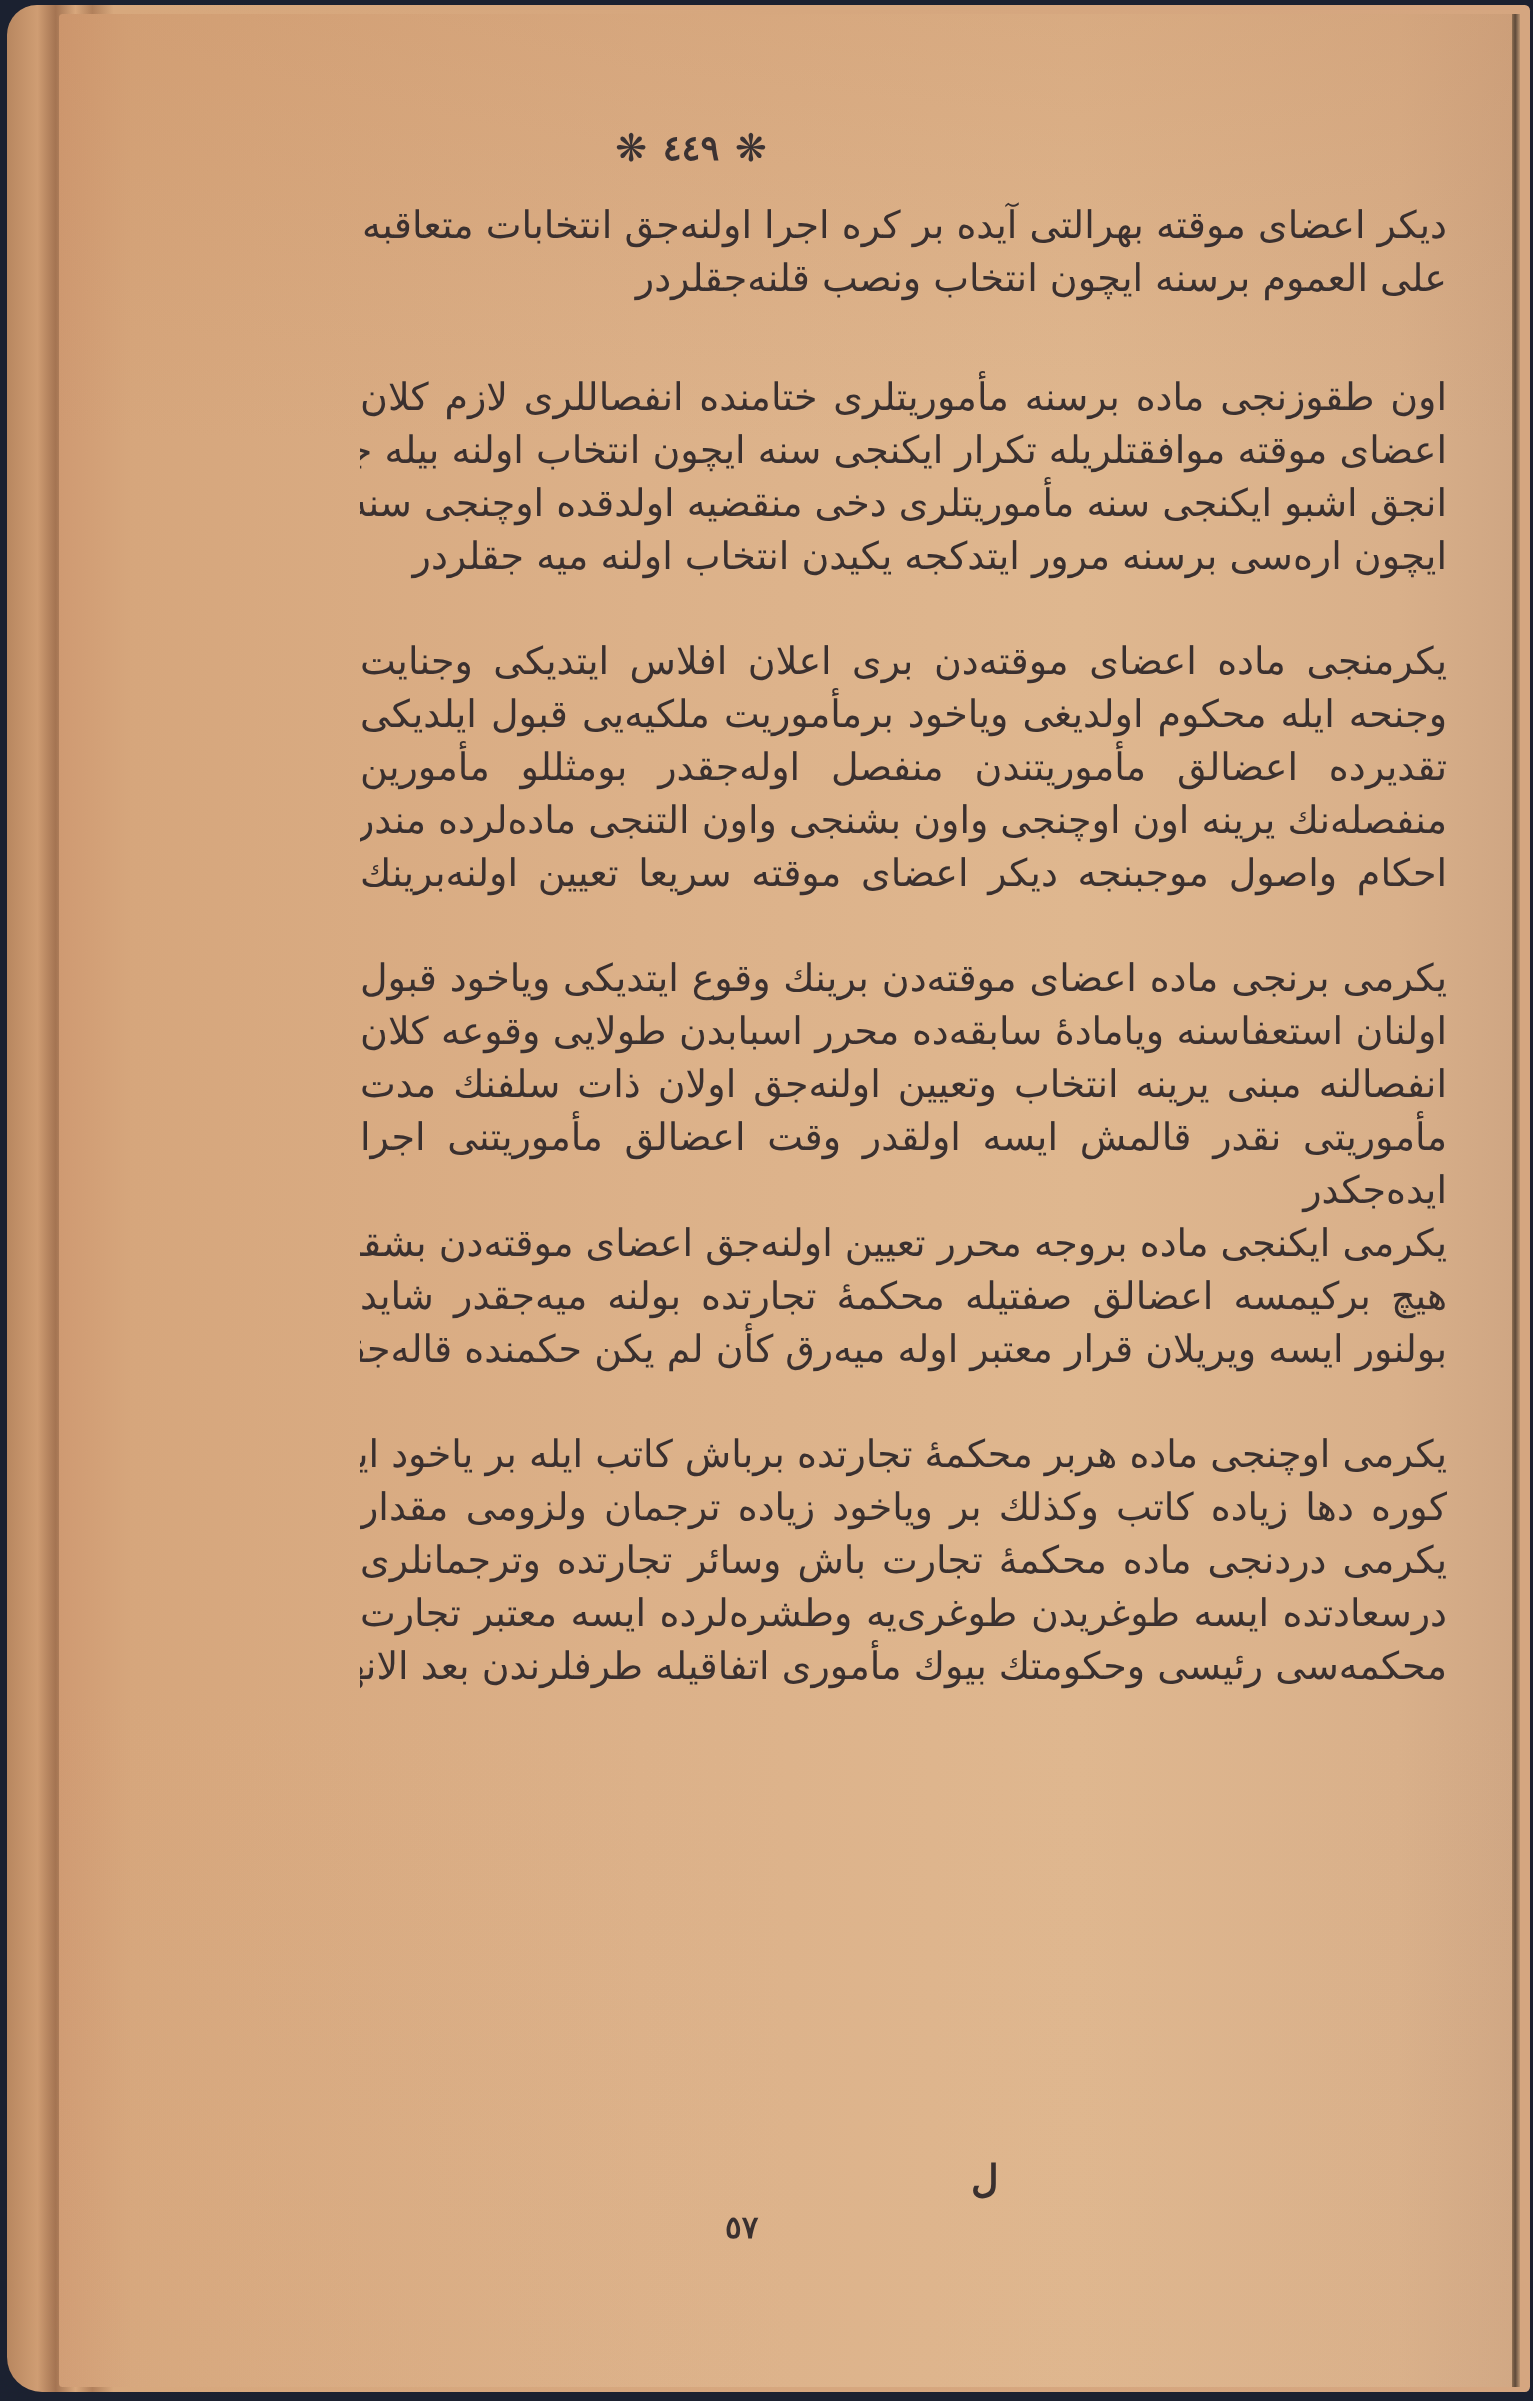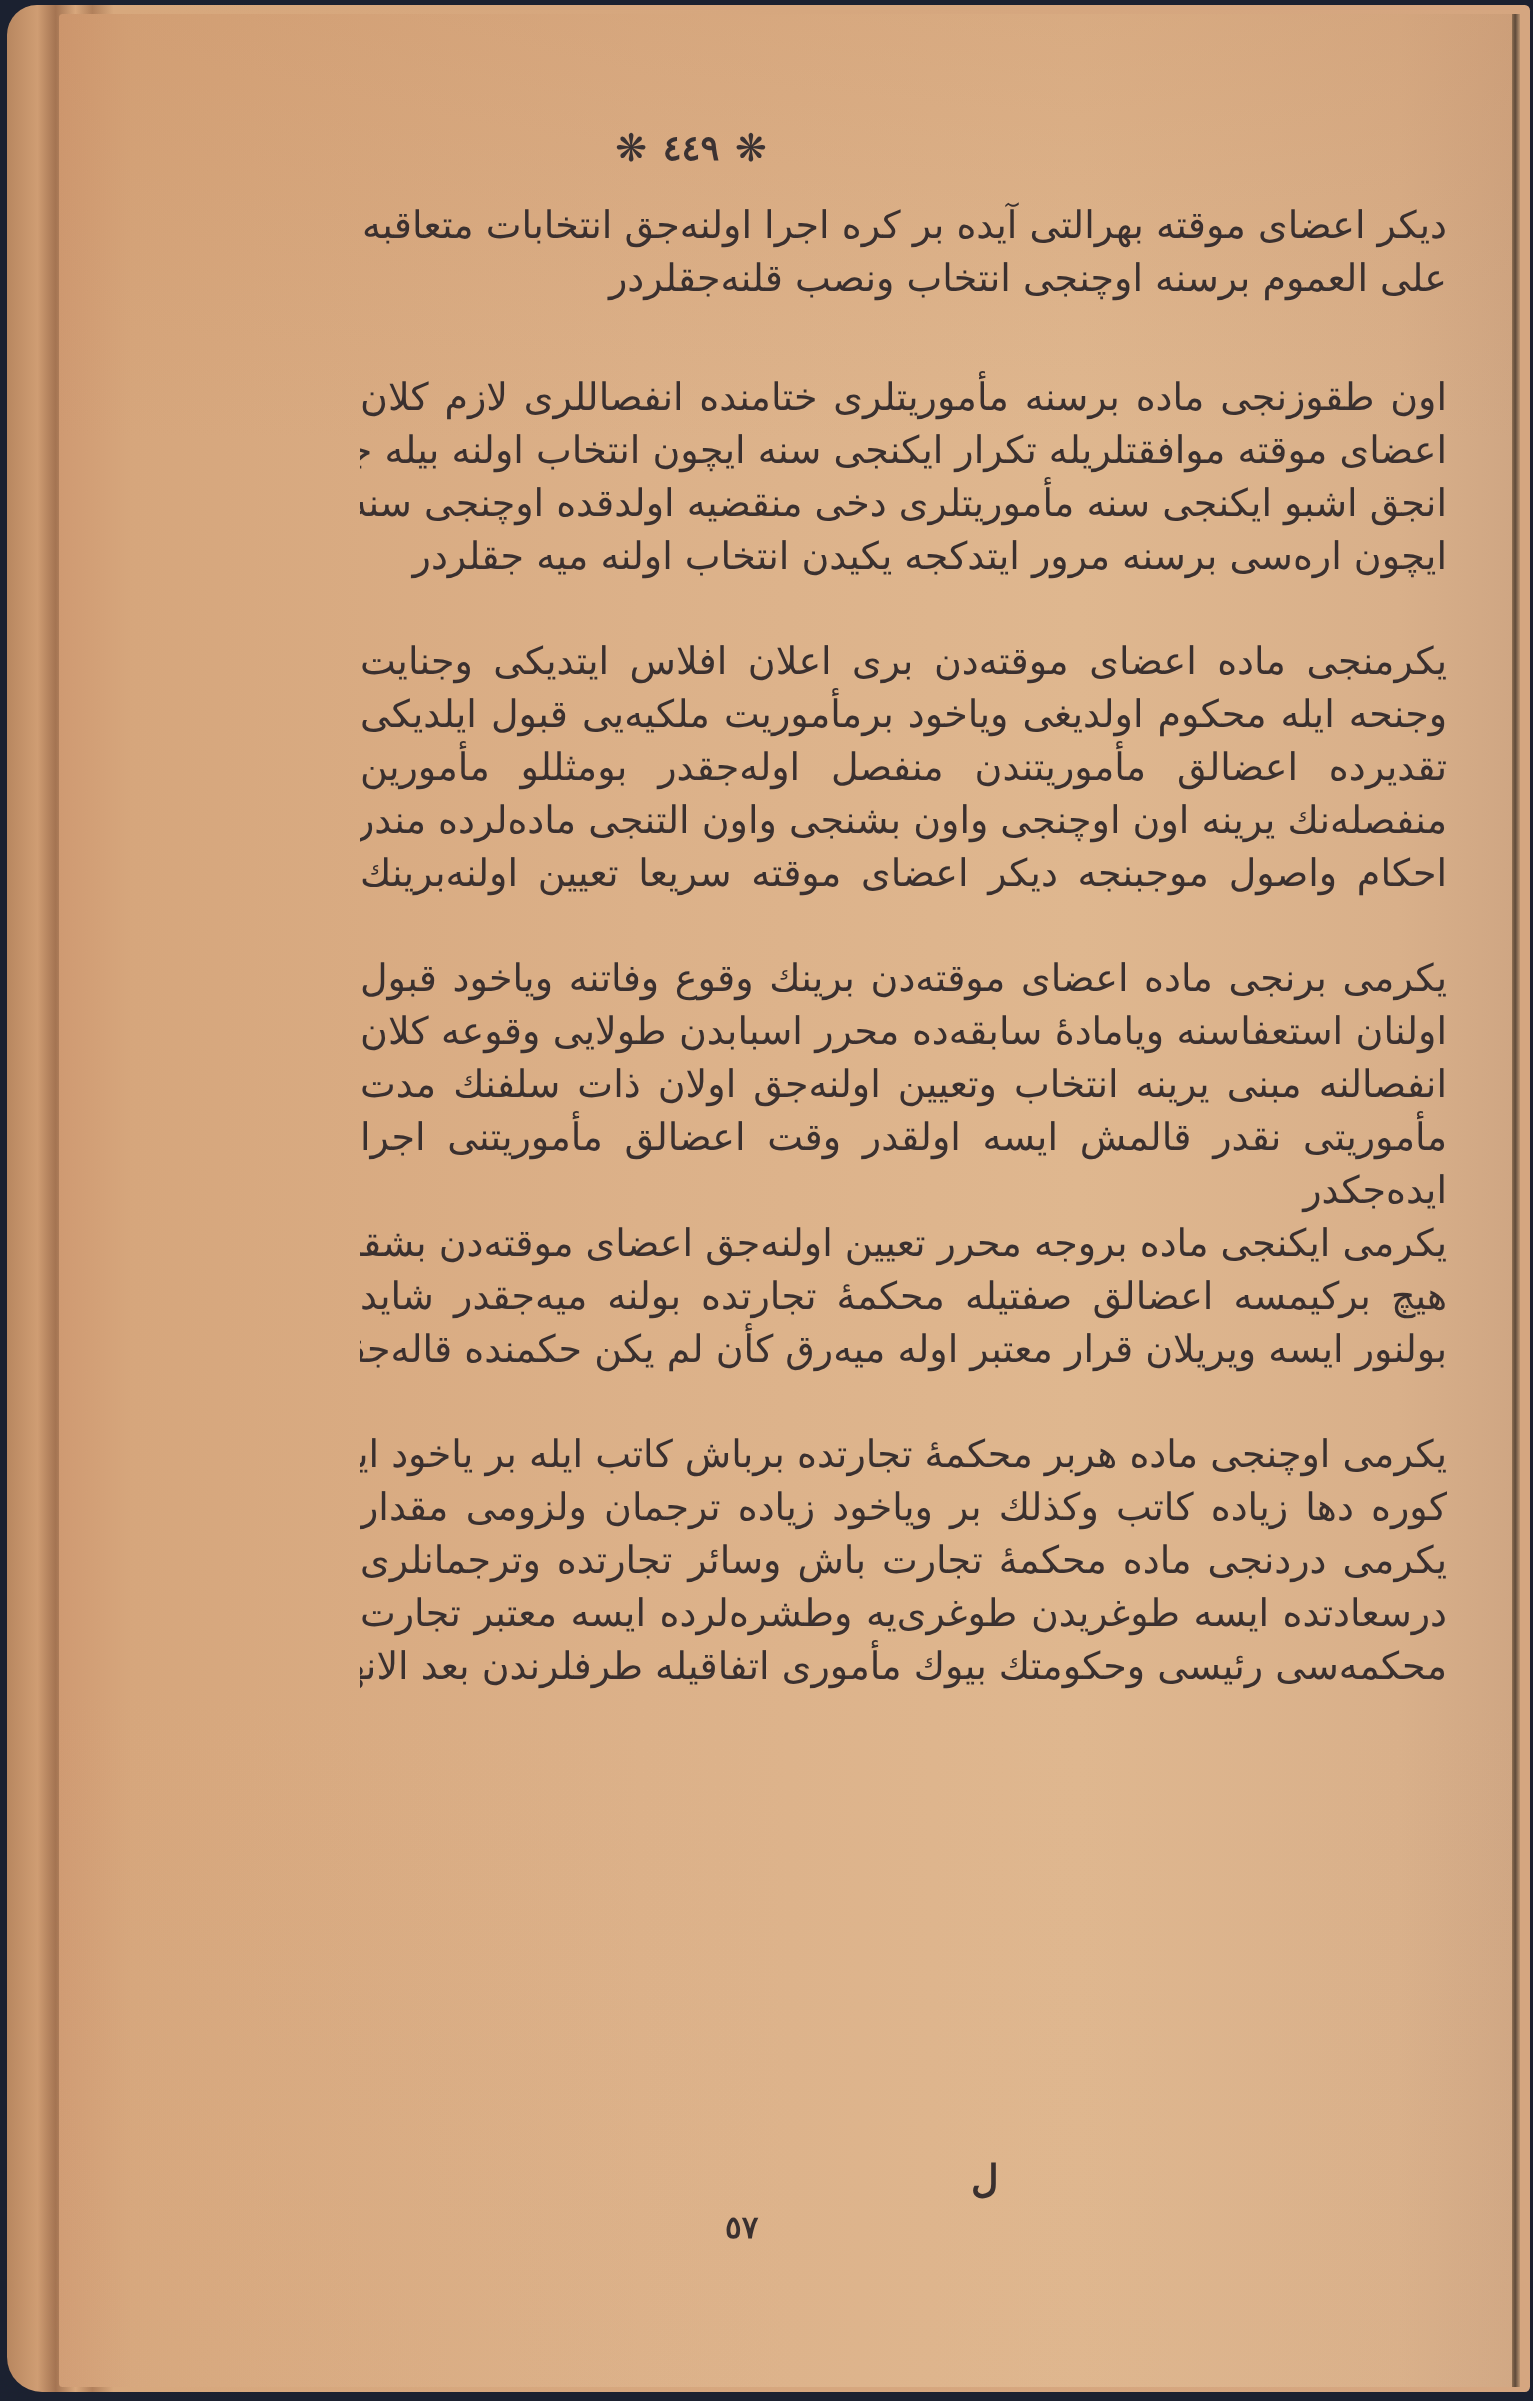--- a/index.html
+++ b/index.html
@@ -135,21 +135,21 @@
 <div class="page-header">
   <span class="ornament">❋</span>
   <span class="page-number">٤٤٩</span>
   <span class="ornament">❋</span>
 </div>
 
 <div class="text-block">
 
   <div class="para">
     <span class="line">دیکر اعضای موقته بهرالتی آیده بر کره اجرا اولنەجق انتخابات متعاقبەده</span>
-    <span class="line short">علی العموم برسنه اوچنجی انتخاب ونصب قلنەجقلردر</span>
+    <span class="line short">علی العموم برسنه ایچون انتخاب ونصب قلنەجقلردر</span>
   </div>
 
   <div class="gap-lg"></div>
 
   <div class="para">
     <span class="line">اون طقوزنجی ماده   برسنه مأموریتلری ختامنده انفصاللری لازم کلان</span>
     <span class="line">اعضای موقته موافقتلریله تکرار ایکنجی سنه ایچون انتخاب اولنه بیله جکلردر</span>
     <span class="line">انجق اشبو ایکنجی سنه مأموریتلری دخی منقضیه اولدقده اوچنجی سنه</span>
     <span class="line short">ایچون اره‌سی برسنه مرور ایتدکجه یکیدن انتخاب اولنه میه جقلردر</span>
   </div>
@@ -160,21 +160,21 @@
     <span class="line">یکرمنجی ماده   اعضای موقته‌دن بری اعلان افلاس ایتدیکی وجنایت</span>
     <span class="line">وجنحه ایله محکوم اولدیغی ویاخود برمأموریت ملکیه‌یی قبول ایلدیکی</span>
     <span class="line">تقدیرده اعضالق مأموریتندن منفصل اوله‌جقدر بومثللو مأمورین</span>
     <span class="line">منفصله‌نك یرینه اون اوچنجی واون بشنجی واون التنجی ماده‌لرده مندرج اولان</span>
     <span class="line">احکام واصول موجبنجه دیکر اعضای موقته سریعا تعیین اولنه‌برینك</span>
   </div>
 
   <div class="gap-md"></div>
 
   <div class="para">
-    <span class="line">یکرمی برنجی ماده   اعضای موقته‌دن برینك وقوع وفاتنه ویاخود قبول</span>
+    <span class="line">یکرمی برنجی ماده   اعضای موقته‌دن برینك وقوع ایتدیکی ویاخود قبول</span>
     <span class="line">اولنان استعفاسنه ویاماده‌ٔ سابقه‌ده محرر اسبابدن طولایی وقوعه کلان</span>
     <span class="line">انفصالنه مبنی یرینه انتخاب وتعیین اولنه‌جق اولان ذات سلفنك مدت</span>
     <span class="line">مأموریتی نقدر قالمش ایسه اولقدر وقت اعضالق مأموریتنی اجرا</span>
     <span class="line short">ایده‌جکدر</span>
   </div>
 
   <div class="para">
     <span class="line">یکرمی ایکنجی ماده   بروجه محرر تعیین اولنه‌جق اعضای موقته‌دن بشقه</span>
     <span class="line">هیچ برکیمسه اعضالق صفتیله محکمهٔ تجارتده بولنه میه‌جقدر شاید</span>
     <span class="line">بولنور ایسه ویریلان قرار معتبر اوله میه‌رق کأن لم یکن حکمنده قاله‌جقدر</span>

